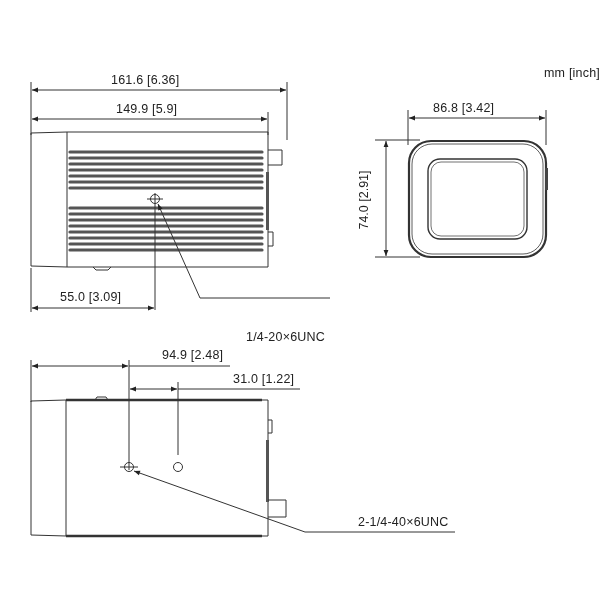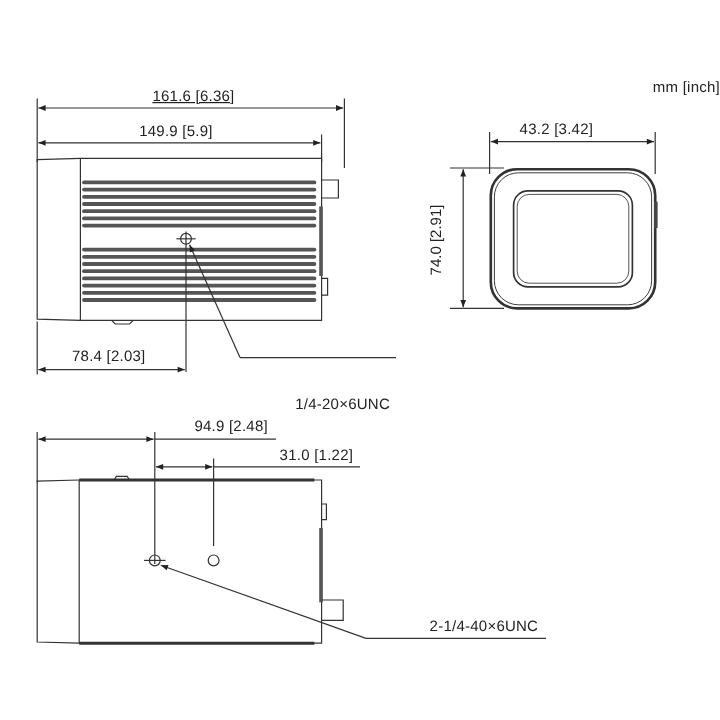--- a/index.html
+++ b/index.html
@@ -104,23 +104,23 @@
     <line x1="120" y1="467" x2="138" y2="467"></line>
     <circle cx="178" cy="467" r="4.5"></circle>
 
     <line x1="134" y1="471" x2="305" y2="532" marker-start="url(#arr)"></line>
     <line x1="305" y1="532" x2="455" y2="532"></line>
   </g>
 </svg>
 
 <div class="lbl" style="left:544px; top:66px;">mm [inch]</div>
 
-<div class="lbl" style="left:127px; top:73px;text-decoration:underline;">161.6 [6.36]</div>
+<div class="lbl" style="left:111px; top:73px;">161.6 [6.36]</div>
 <div class="lbl" style="left:116px; top:102px;">149.9 [5.9]</div>
-<div class="lbl" style="left:60px; top:290px;">78.4 [2.03]</div>
+<div class="lbl" style="left:60px; top:290px;">55.0 [3.09]</div>
 <div class="lbl" style="left:246px; top:282px;margin-top:48px;">1/4-20×6UNC</div>
 
-<div class="lbl" style="left:433px; top:101px;">43.2 [3.42]</div>
+<div class="lbl" style="left:433px; top:101px;">86.8 [3.42]</div>
 <div class="vlbl" style="left:334px; top:193px;">74.0 [2.91]</div>
 
 <div class="lbl" style="left:162px; top:348px;">94.9 [2.48]</div>
 <div class="lbl" style="left:233px; top:372px;">31.0 [1.22]</div>
 <div class="lbl" style="left:358px; top:515px;">2-1/4-40×6UNC</div>
 
 </body></html>

